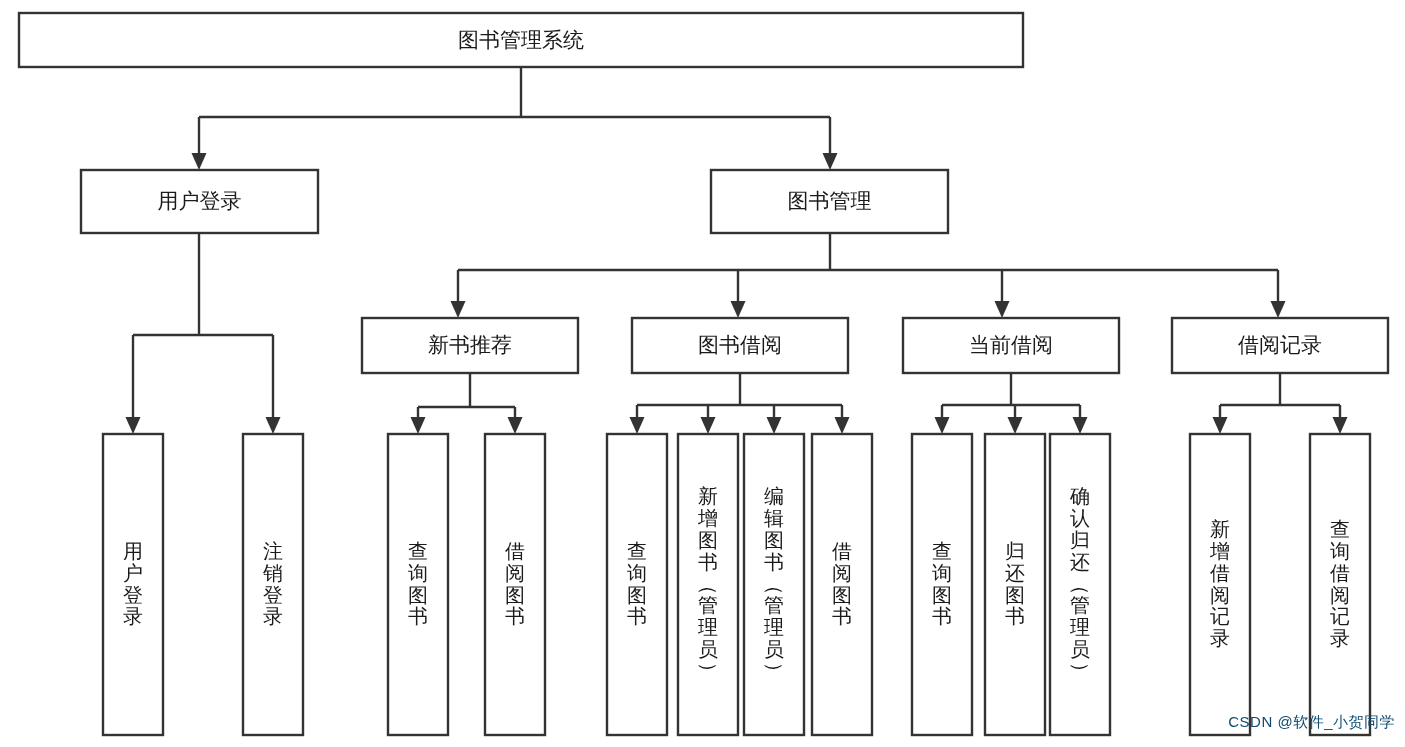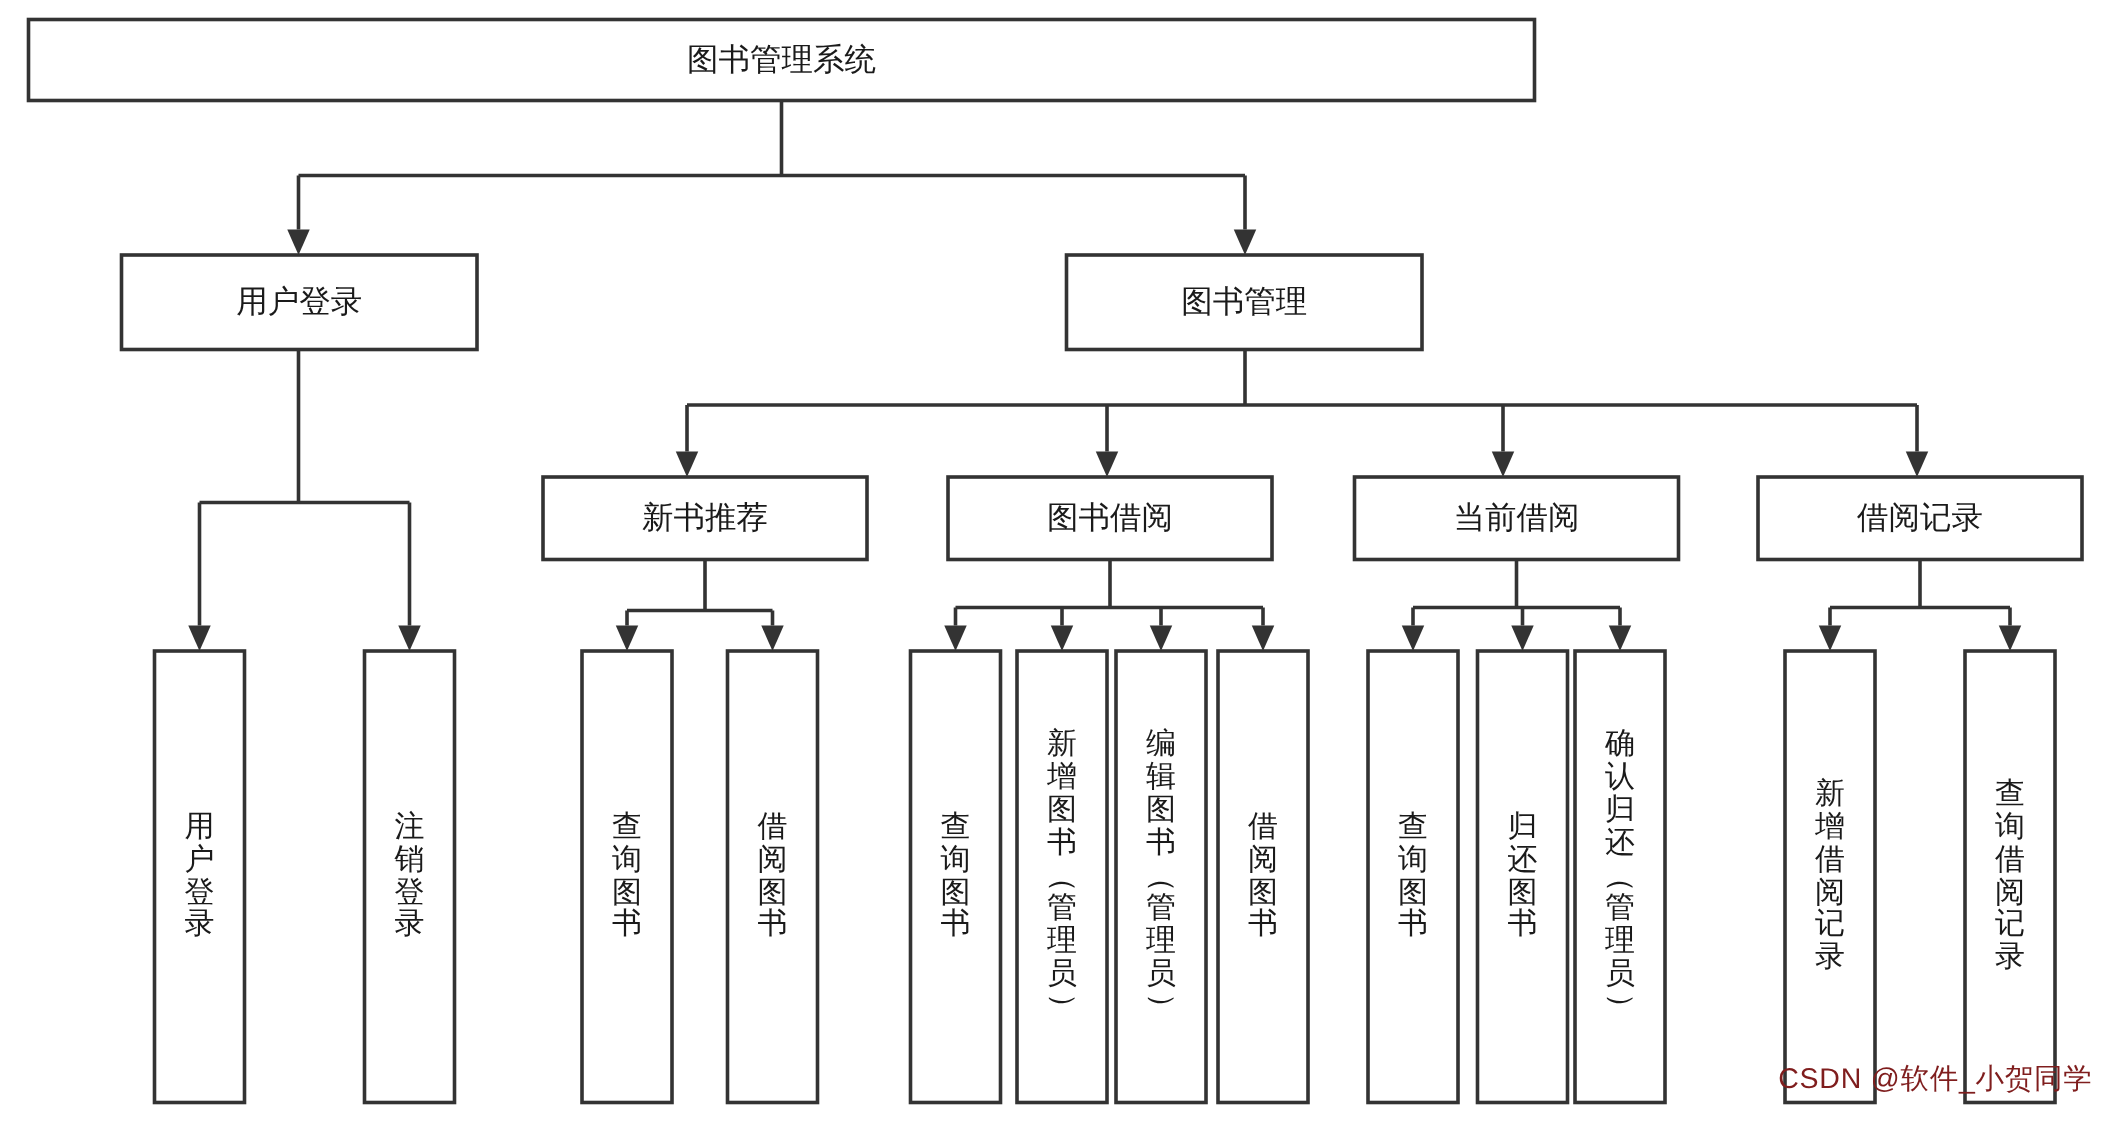--- a/index.html
+++ b/index.html
@@ -68,22 +68,22 @@
   }
   .vert-label span.paren {
     display: block;
     transform: rotate(90deg);
   }
   #watermark {
     position: absolute;
     right: 10px;
     bottom: 6px;
     font-family: "Liberation Sans", "DejaVu Sans", sans-serif;
-    font-size: 19px;
-    color: #7f1d1d;
+    font-size: 15px;
+    color: #0c4a6e;
     letter-spacing: 0.5px;
     white-space: pre;
     text-align: center;
   }
 </style>
 </head>
 <body>
 
 <div id="diagram-root">
 

